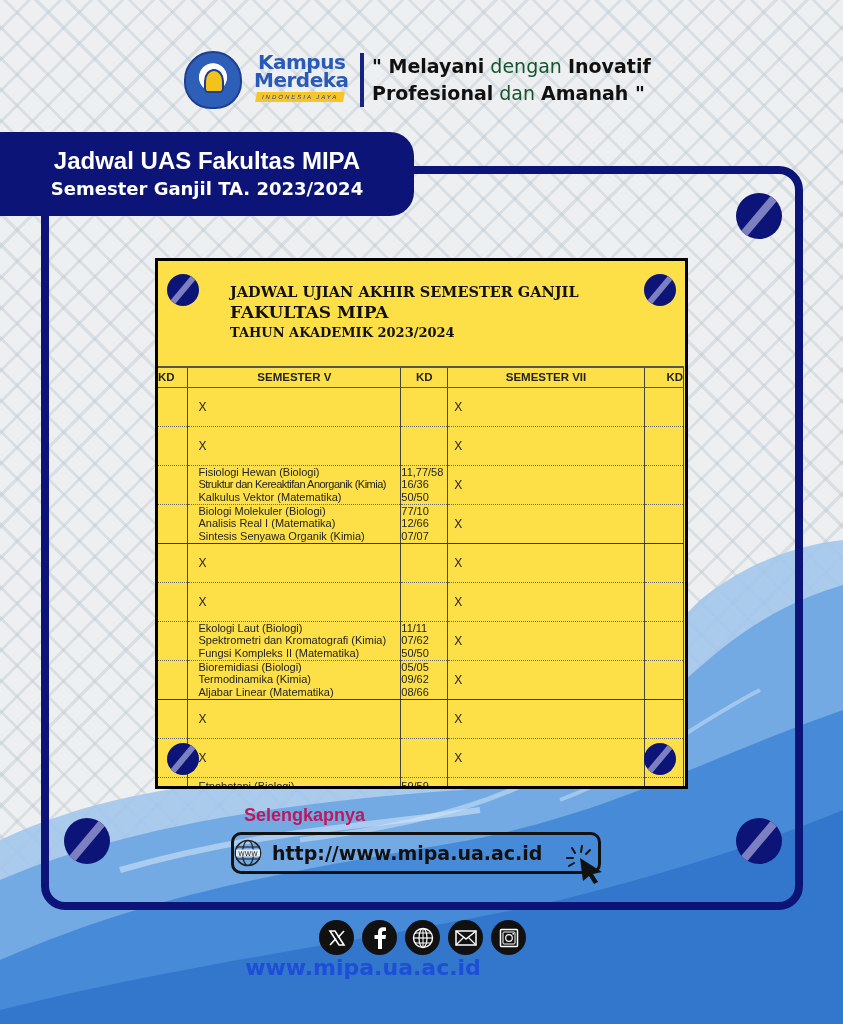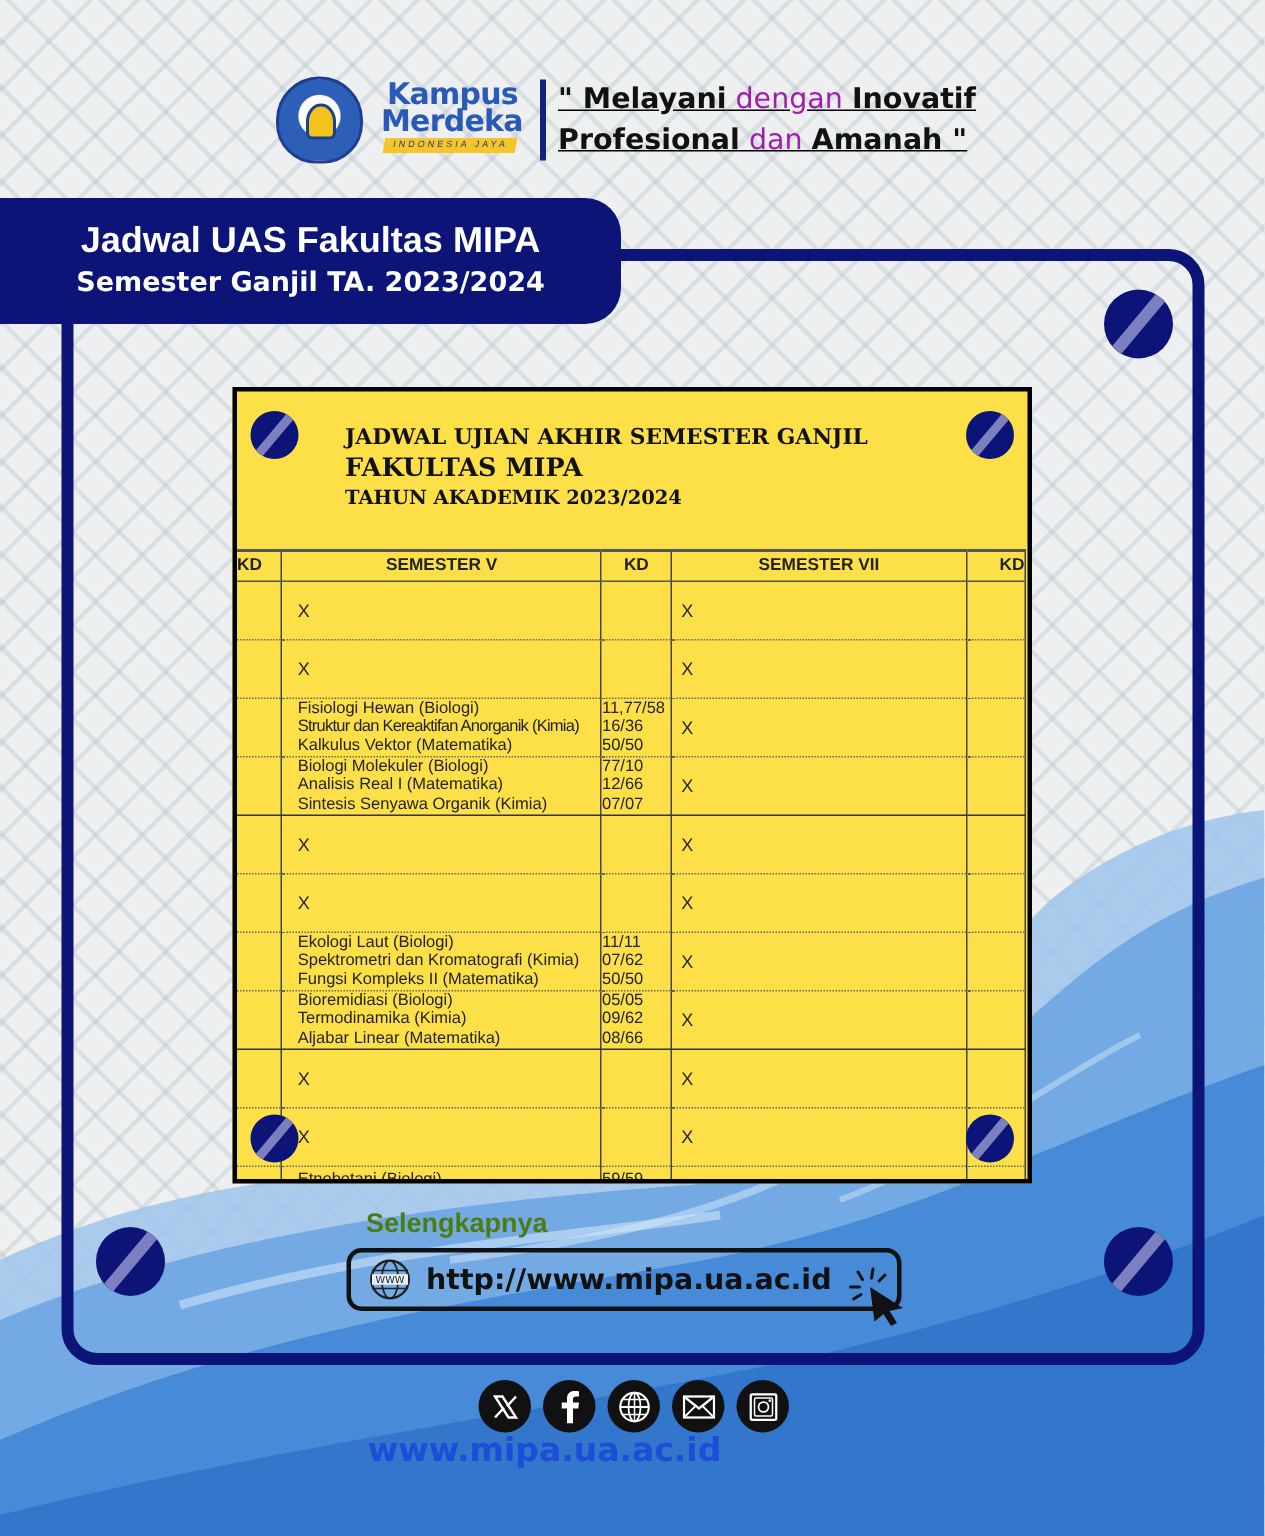--- a/index.html
+++ b/index.html
@@ -10,21 +10,21 @@
     background-color: #eeeff0;
     background-image:
       repeating-linear-gradient(45deg, rgba(180,195,200,0.35) 0 3px, transparent 3px 22px),
       repeating-linear-gradient(-45deg, rgba(180,195,200,0.35) 0 3px, transparent 3px 22px);
   }
   
   .wave { position: absolute; pointer-events: none; }
   .wave svg { display: block; }
 
   
-  .header { position: absolute; top: 48px; left: 184px; height: 64px; display: flex; align-items: center; text-decoration: underline; }
+  .header { position: absolute; top: 48px; left: 184px; height: 64px; display: flex; align-items: center; }
   .emblem {
     width: 58px; height: 58px; border-radius: 50% 50% 46% 46%;
     background: radial-gradient(circle at 50% 45%, #ffffff 0 34%, #2e5fb8 36% 100%);
     border: 2px solid #1e3f8f; position: relative;
   }
   .emblem .inner {
     position: absolute; left: 18px; top: 16px; width: 20px; height: 24px;
     background: #f4c31b; border-radius: 50% 50% 20% 20%; border: 2px solid #1e3f8f;
   }
   .km { margin-left: 12px; position: relative; width: 100px; height: 60px; }
@@ -34,21 +34,21 @@
   }
   .km-line1 { position: absolute; left: 4px; top: 2px; }
   .km-line2 { position: absolute; left: 0; top: 20px; }
   .km-tag {
     position: absolute; left: 2px; top: 42px; background: #f5c52a; color: #1f3f8f;
     font-size: 6px; letter-spacing: 2px; padding: 2px 6px; transform: skewX(-10deg);
   }
   .vbar { width: 4px; height: 54px; background: #14237f; margin-left: 6px; }
   .motto { margin-left: 8px; font-family: "DejaVu Sans", sans-serif; font-size: 19px; line-height: 27px; color: #111; }
   .motto .b { font-weight: bold; }
-  .motto .l { color: #a21caf; font-weight: normal; }
+  .motto .l { color: #14532d; font-weight: normal; }
 
   
   .banner {
     position: absolute; left: 0; top: 132px; width: 414px; height: 84px;
     background: #0c1577; border-radius: 0 24px 24px 0;
     color: #fff; text-align: center; padding-top: 14px;
   }
   .banner .t1 { font-size: 24px; font-weight: bold; line-height: 30px; }
   .banner .t2 { font-family: "DejaVu Sans", sans-serif; font-size: 18px; font-weight: bold; line-height: 26px; }
 
@@ -92,24 +92,24 @@
   table.sched tr.solid td { border-bottom: 1px solid #333; }
   .c-kd0 { width: 31px; }
   .c-s5 { width: 218px; padding-left: 10px !important; }
   .c-kd1 { width: 47px; text-align: left; }
   .c-s7 { width: 202px; padding-left: 6px !important; }
   .c-kd2 { width: 40px; }
   .x { font-size: 12px; padding-left: 0; }
   .ml { line-height: 12.5px; font-size: 11px; }
 
   
-  .more-label { position: absolute; left: 244px; top: 805px; font-size: 18px; font-weight: bold; color: #4d7c0f; }
+  .more-label { position: absolute; left: 244px; top: 805px; font-size: 18px; font-weight: bold; color: #be185d; }
   .url-box {
     position: absolute; left: 231px; top: 832px; width: 370px; height: 42px;
-    border: 3px solid #111; border-radius: 10px; display: flex; align-items: center; padding-left: 12px;
+    border: 3px solid #111; border-radius: 10px; display: flex; align-items: center; padding-left: 0;
   }
   .url-box .globe { width: 28px; height: 28px; }
   .url-text { margin-left: 10px; font-family: "DejaVu Sans", sans-serif; font-size: 19px; font-weight: bold; color: #111; }
   .cursor { position: absolute; left: 566px; top: 844px; width: 44px; height: 40px; }
 
   
   .socials { position: absolute; left: 319px; top: 920px; display: flex; gap: 8px; }
   .soc { width: 35px; height: 35px; border-radius: 50%; background: #111; display: flex; align-items: center; justify-content: center; color: #fff; }
   .soc svg { display: block; }
   .footer-url {

